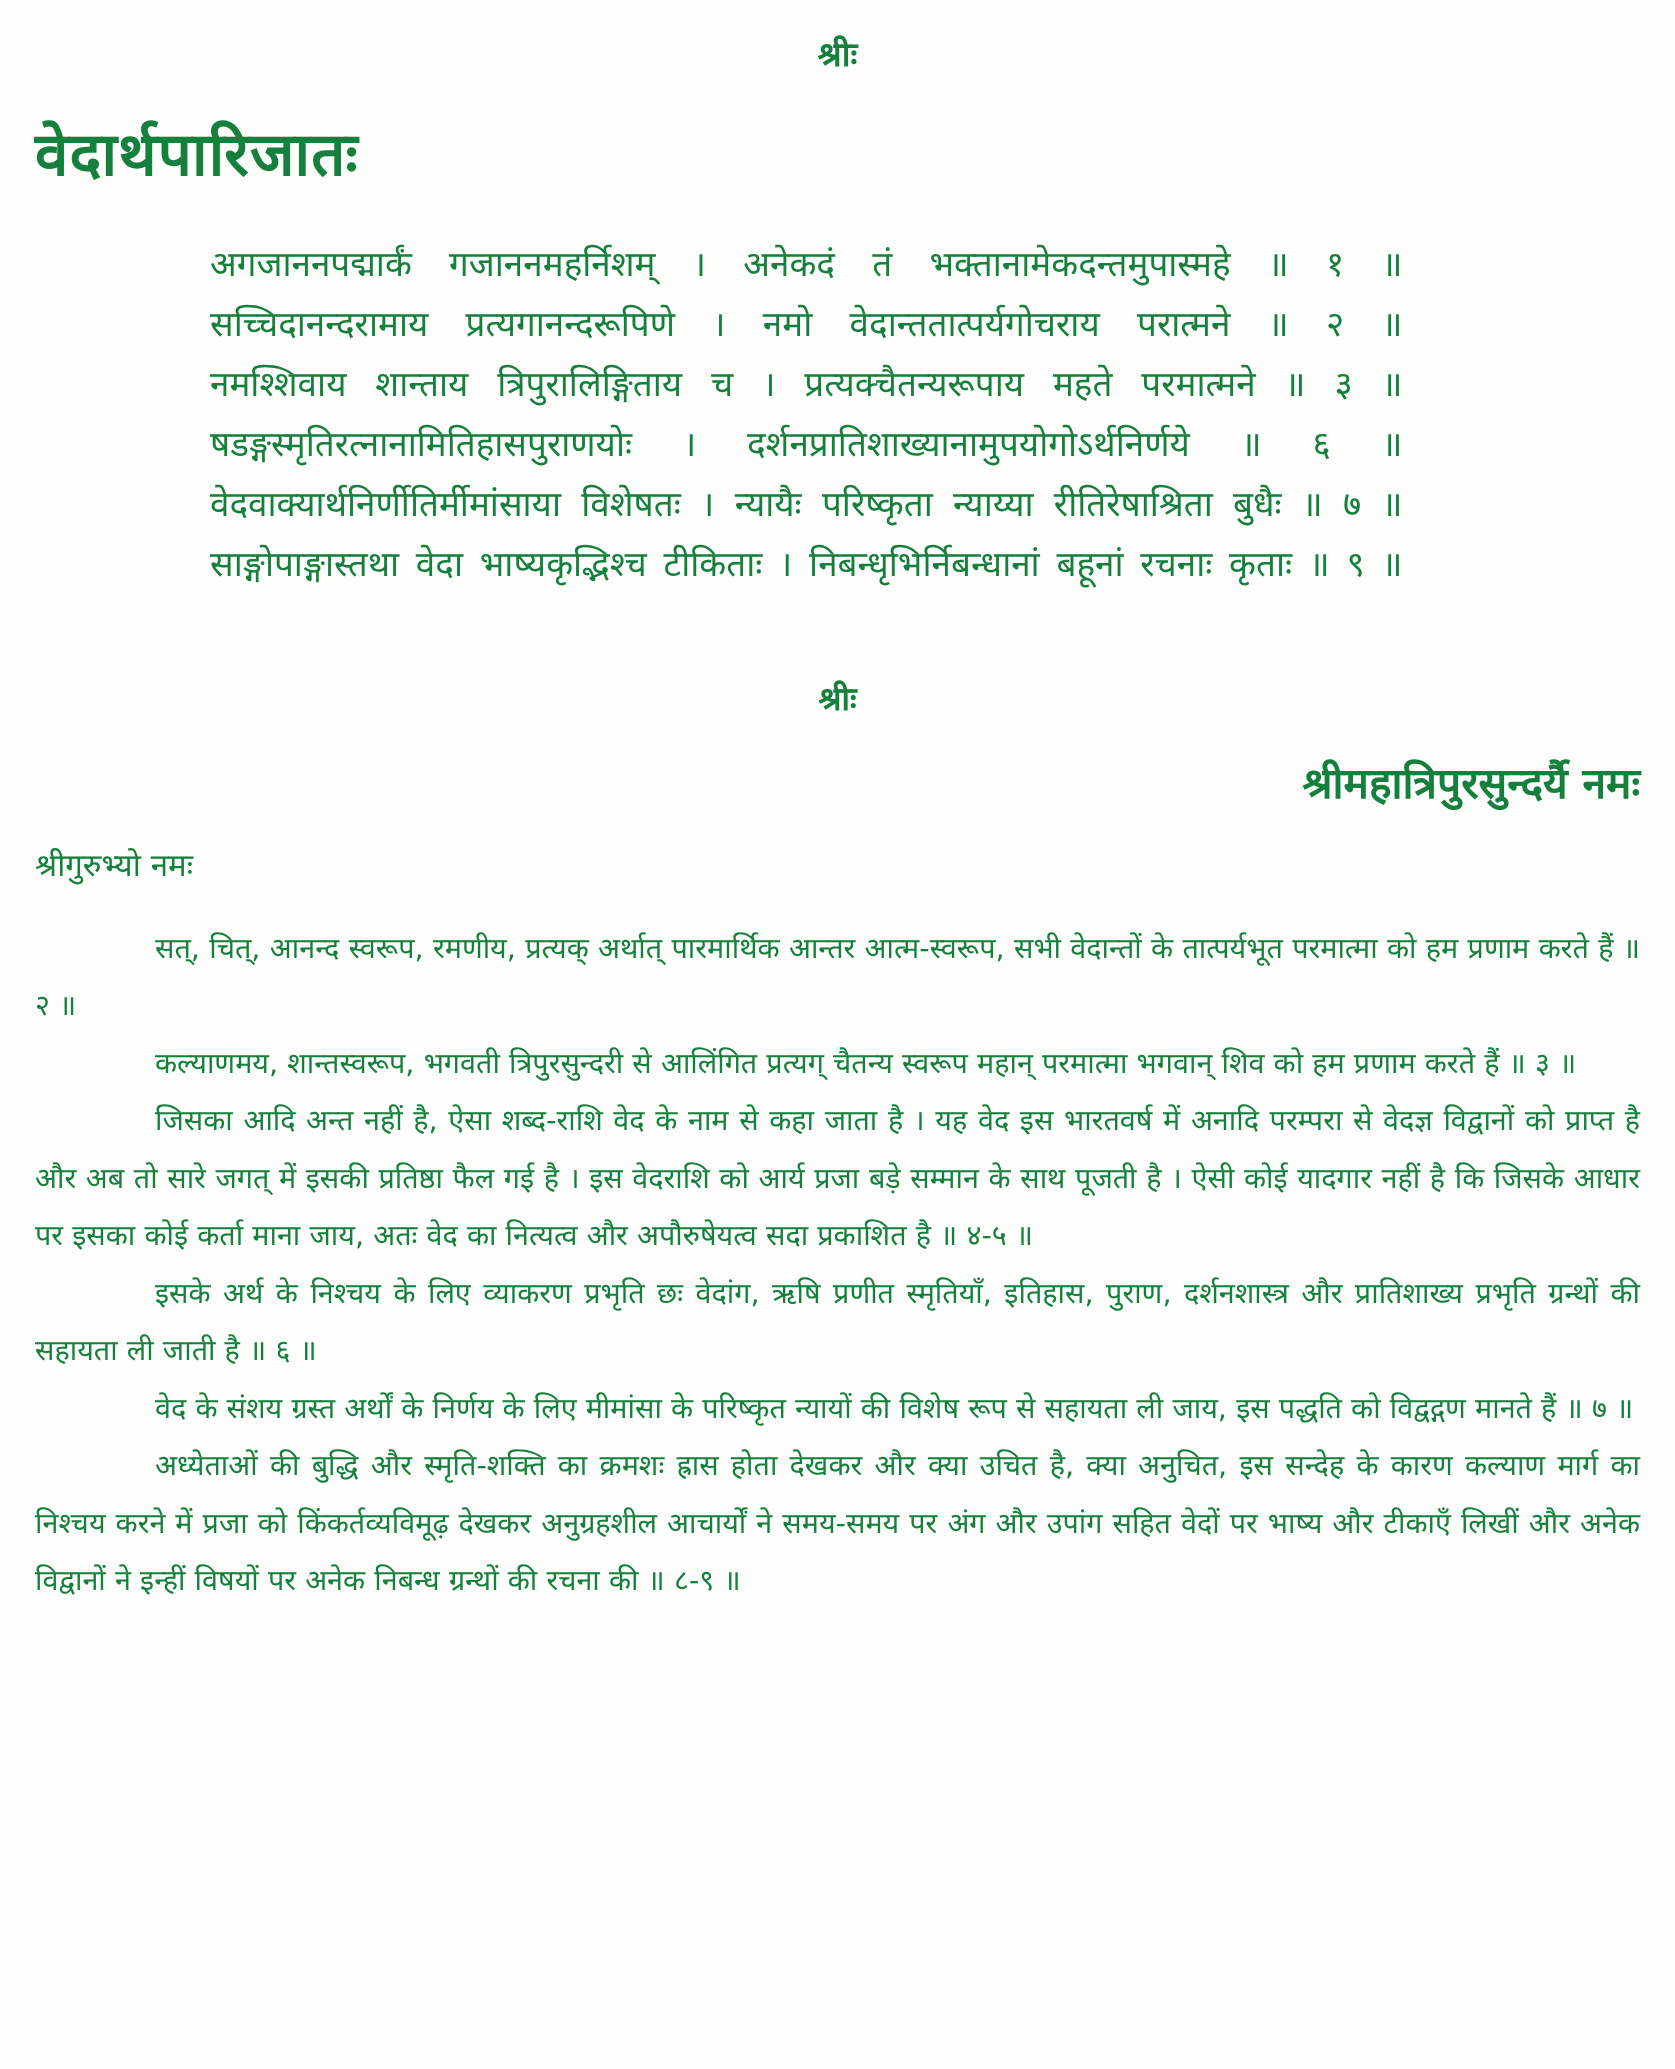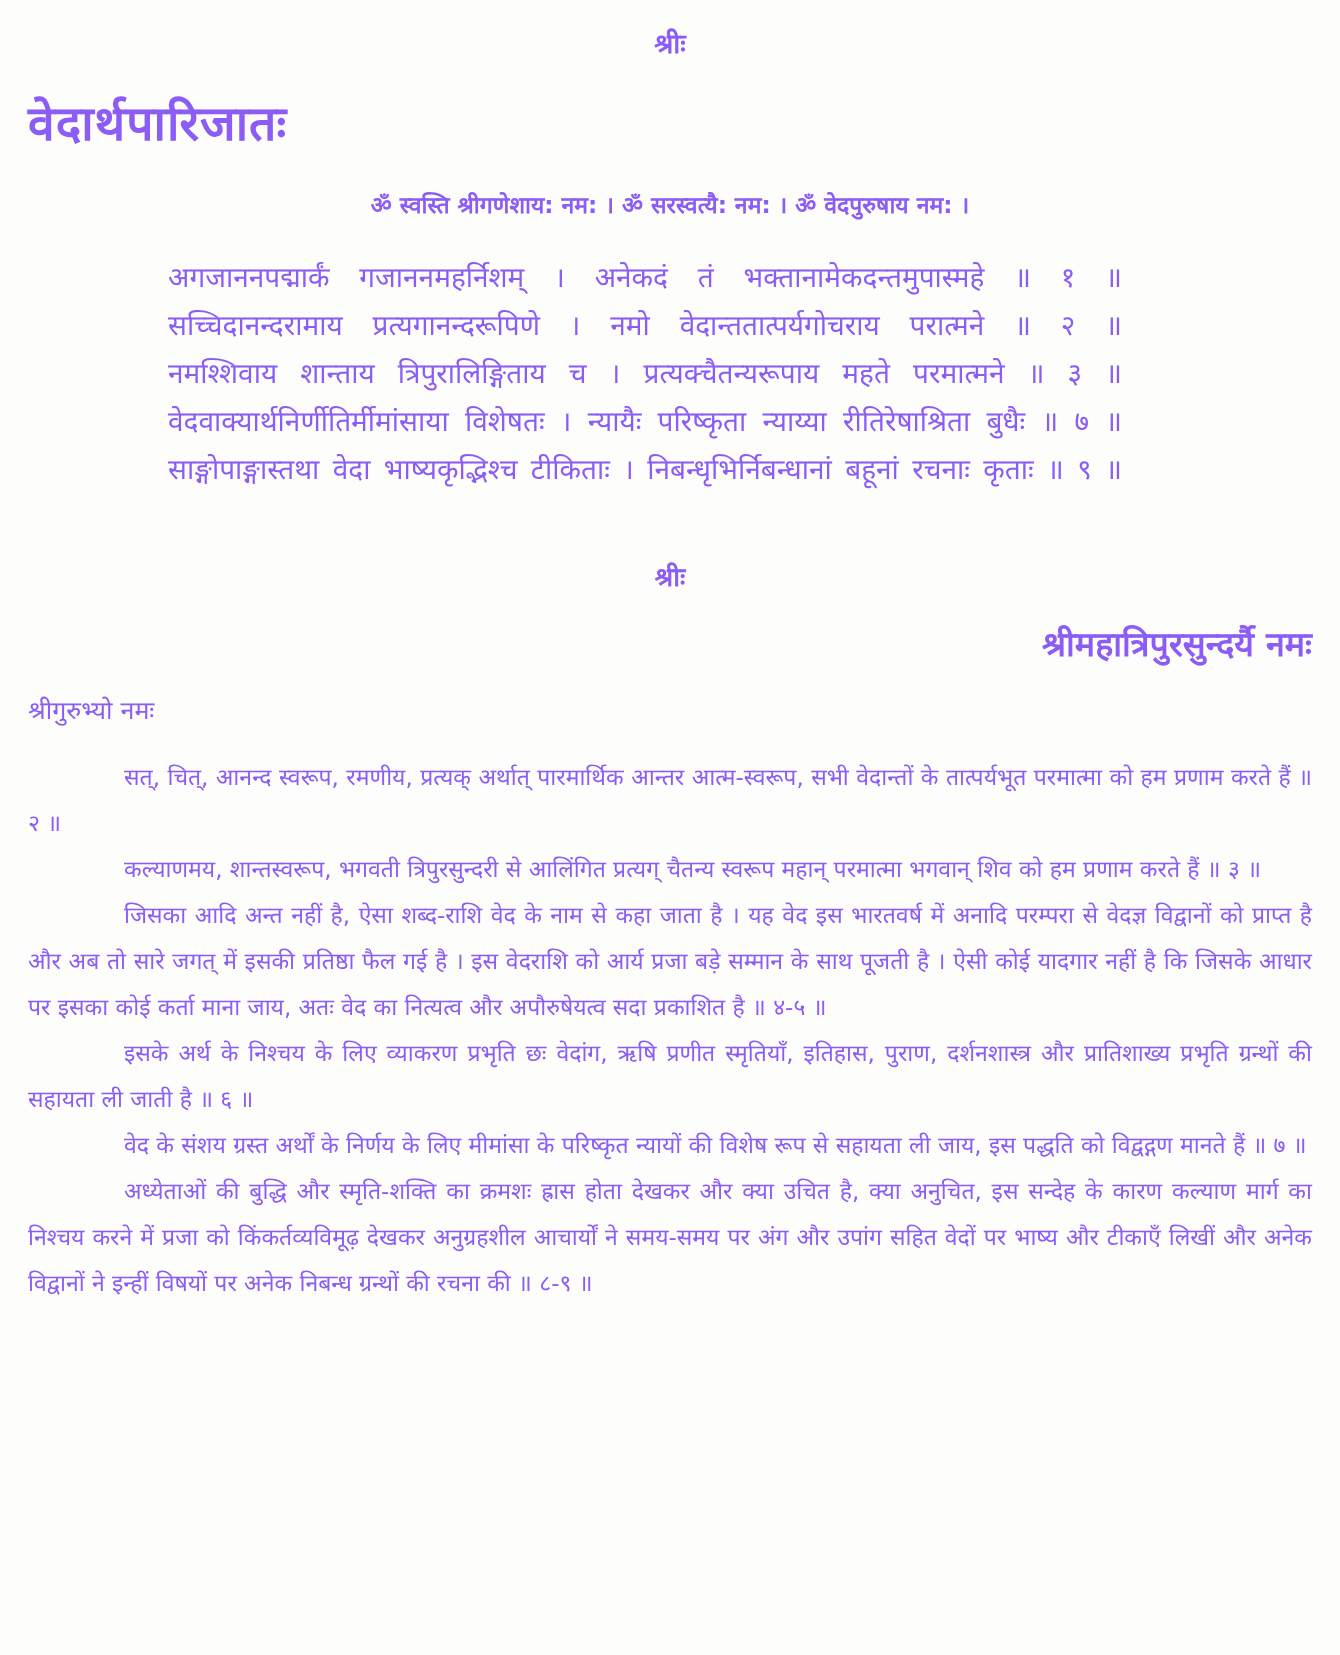--- a/index.html
+++ b/index.html
@@ -11,21 +11,21 @@
   body {
     width: 1340px;
     margin: 0 auto;
     font-family: "DejaVu Sans", sans-serif;
   }
 
   .page {
     width: 1340px;
     min-height: 1655px;
     background: #fdfdfb;
-    color: #8b5cf6;
+    color: #15803d;
     padding: 18px 28px 60px 28px;
   }
 
   
 
   .blessing-top {
     text-align: center;
     font-size: 27px;
     font-weight: bold;
     margin-top: 6px;
@@ -96,26 +96,26 @@
 </style>
 </head>
 <body>
 
 <div class="page">
 
   <div class="blessing-top">श्रीः</div>
 
   <div class="main-title">वेदार्थपारिजातः</div>
 
-  <div class="salutation-line">ॐ स्वस्ति श्रीगणेशाय: नम: । ॐ सरस्वत्यै: नम: । ॐ वेदपुरुषाय नम: ।</div>
 
   <div class="verses">
       <div class="verse-line">अगजाननपद्मार्कं गजाननमहर्निशम् । अनेकदं तं भक्तानामेकदन्तमुपास्महे ॥ १ ॥</div>
       <div class="verse-line">सच्चिदानन्दरामाय प्रत्यगानन्दरूपिणे । नमो वेदान्ततात्पर्यगोचराय परात्मने ॥ २ ॥</div>
       <div class="verse-line">नमश्शिवाय शान्ताय त्रिपुरालिङ्गिताय च । प्रत्यक्चैतन्यरूपाय महते परमात्मने ॥ ३ ॥</div>
+      <div class="verse-line">षडङ्गस्मृतिरत्नानामितिहासपुराणयोः । दर्शनप्रातिशाख्यानामुपयोगोऽर्थनिर्णये ॥ ६ ॥</div>
       <div class="verse-line">वेदवाक्यार्थनिर्णीतिर्मीमांसाया विशेषतः । न्यायैः परिष्कृता न्याय्या रीतिरेषाश्रिता बुधैः ॥ ७ ॥</div>
       <div class="verse-line">साङ्गोपाङ्गास्तथा वेदा भाष्यकृद्भिश्च टीकिताः । निबन्धृभिर्निबन्धानां बहूनां रचनाः कृताः ॥ ९ ॥</div>
     </div>
 
   <div class="section-two">
 
     <div class="blessing-two">श्रीः</div>
 
     <div class="heading-two">श्रीमहात्रिपुरसुन्दर्यै नमः</div>
 

